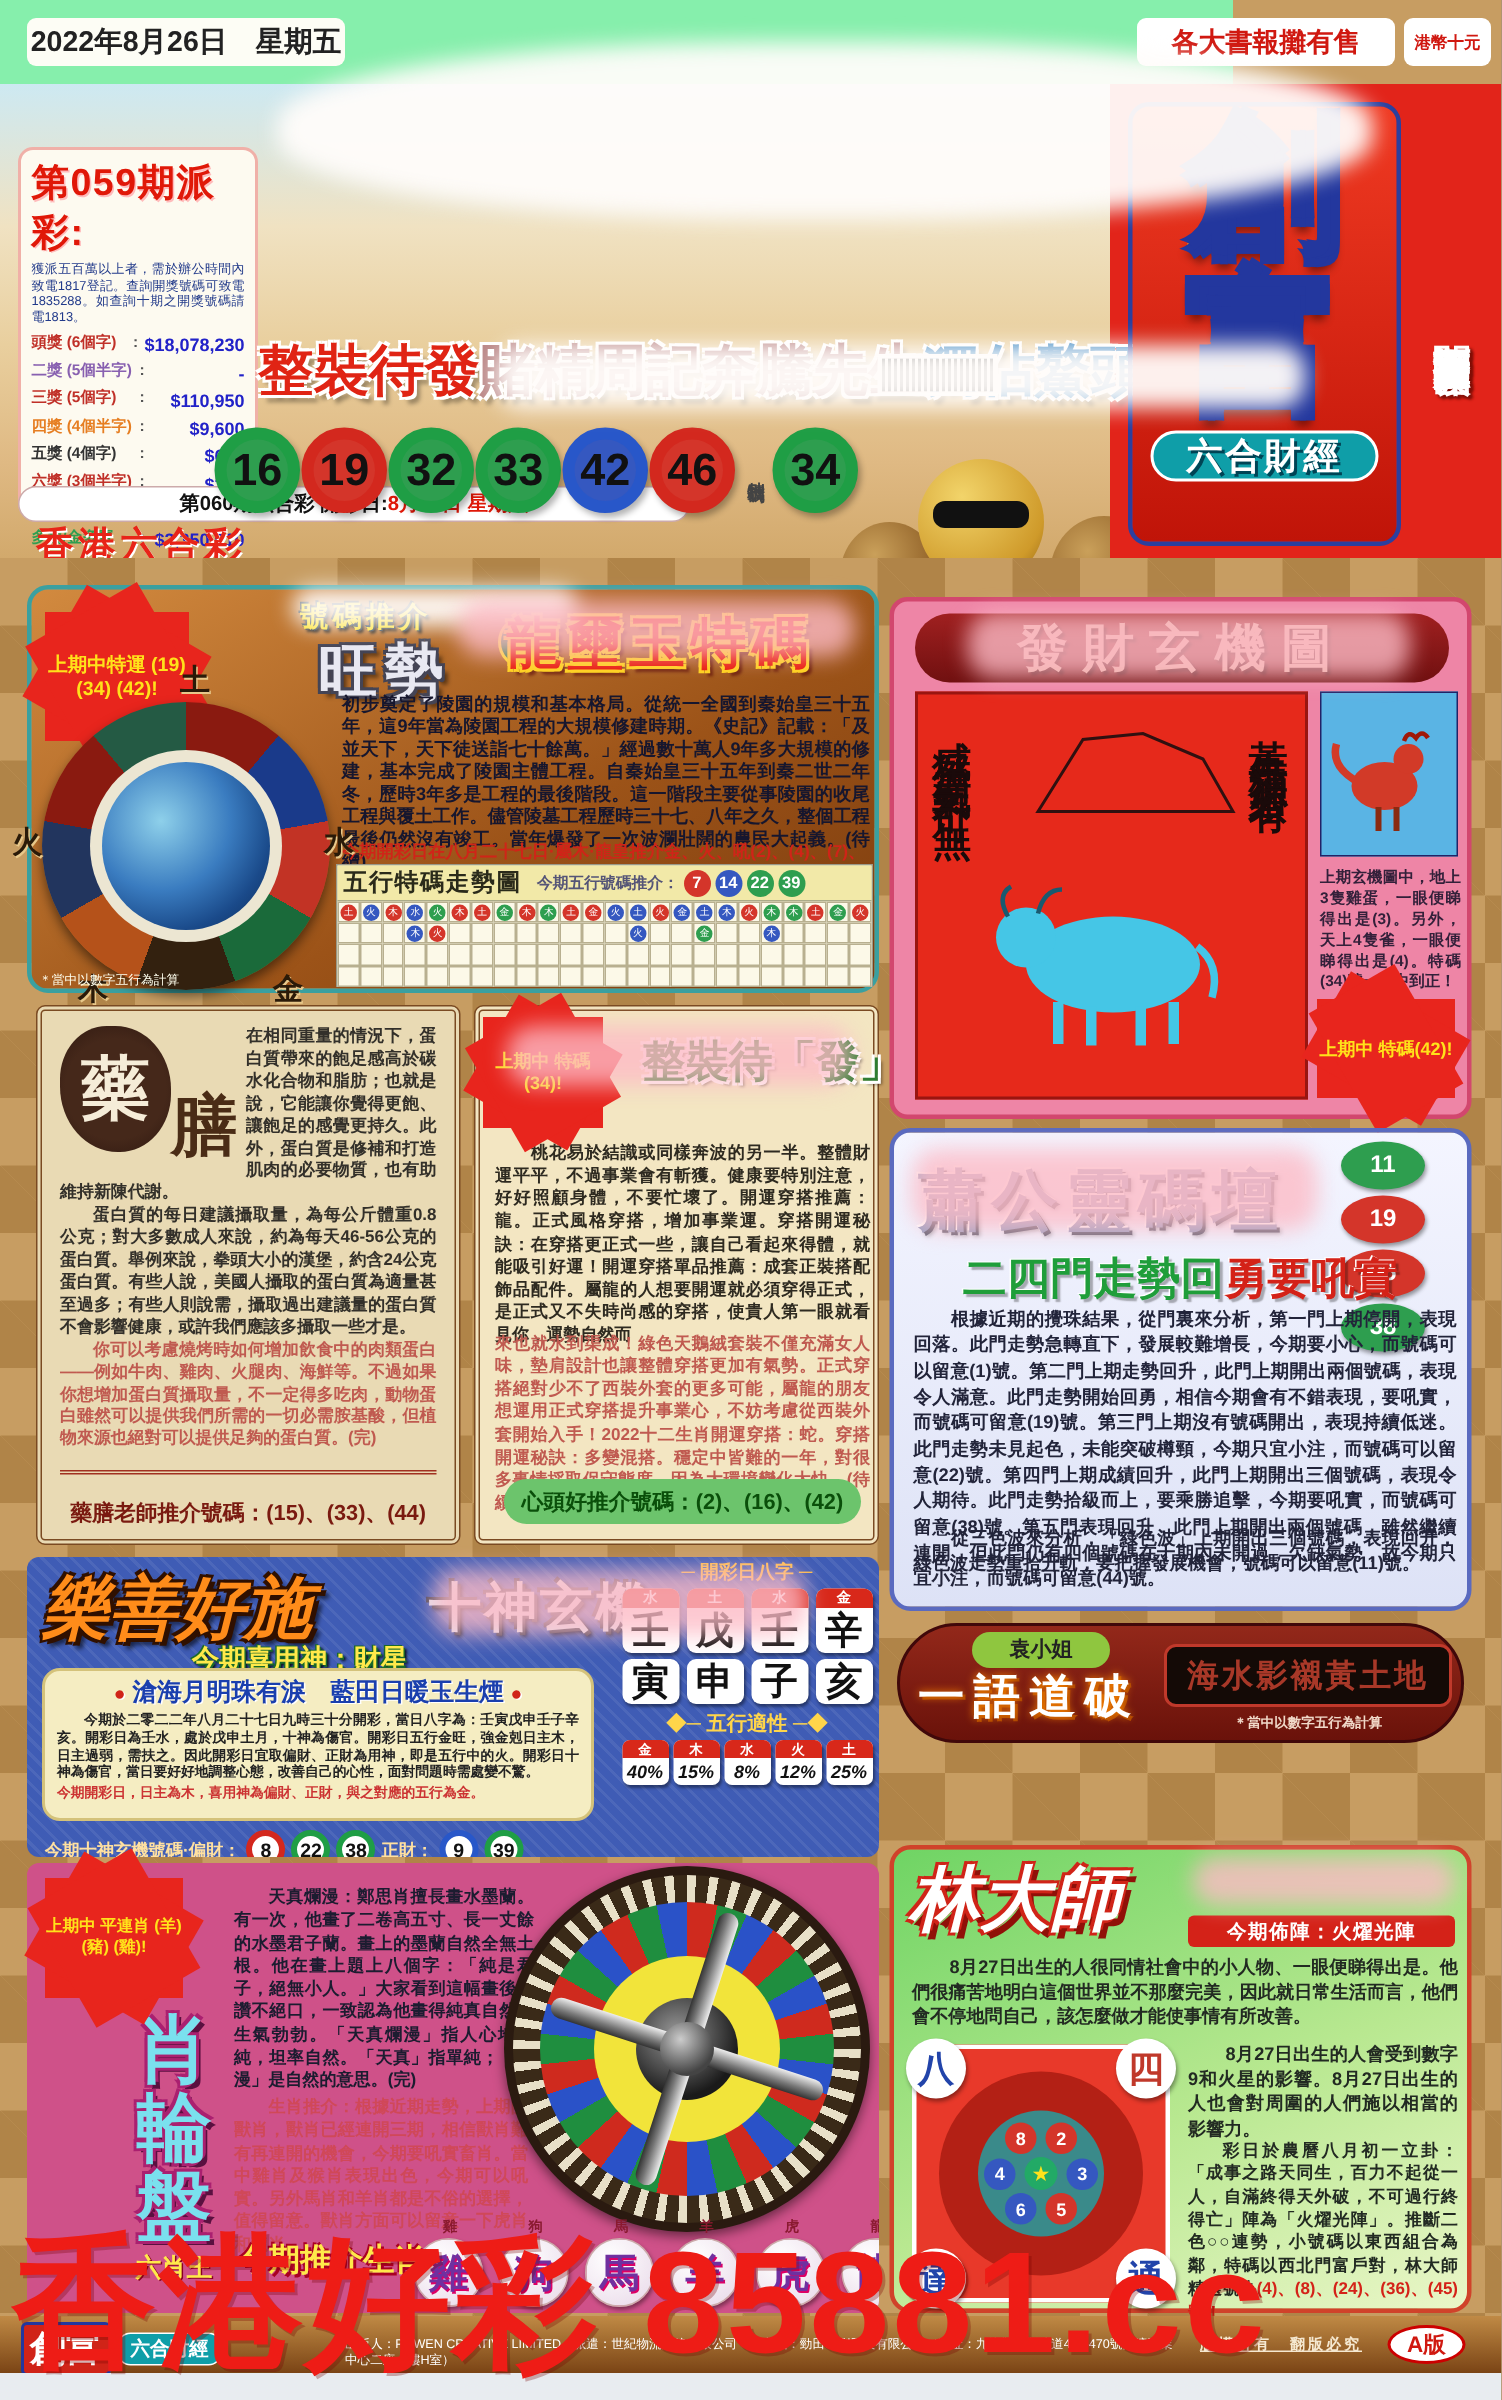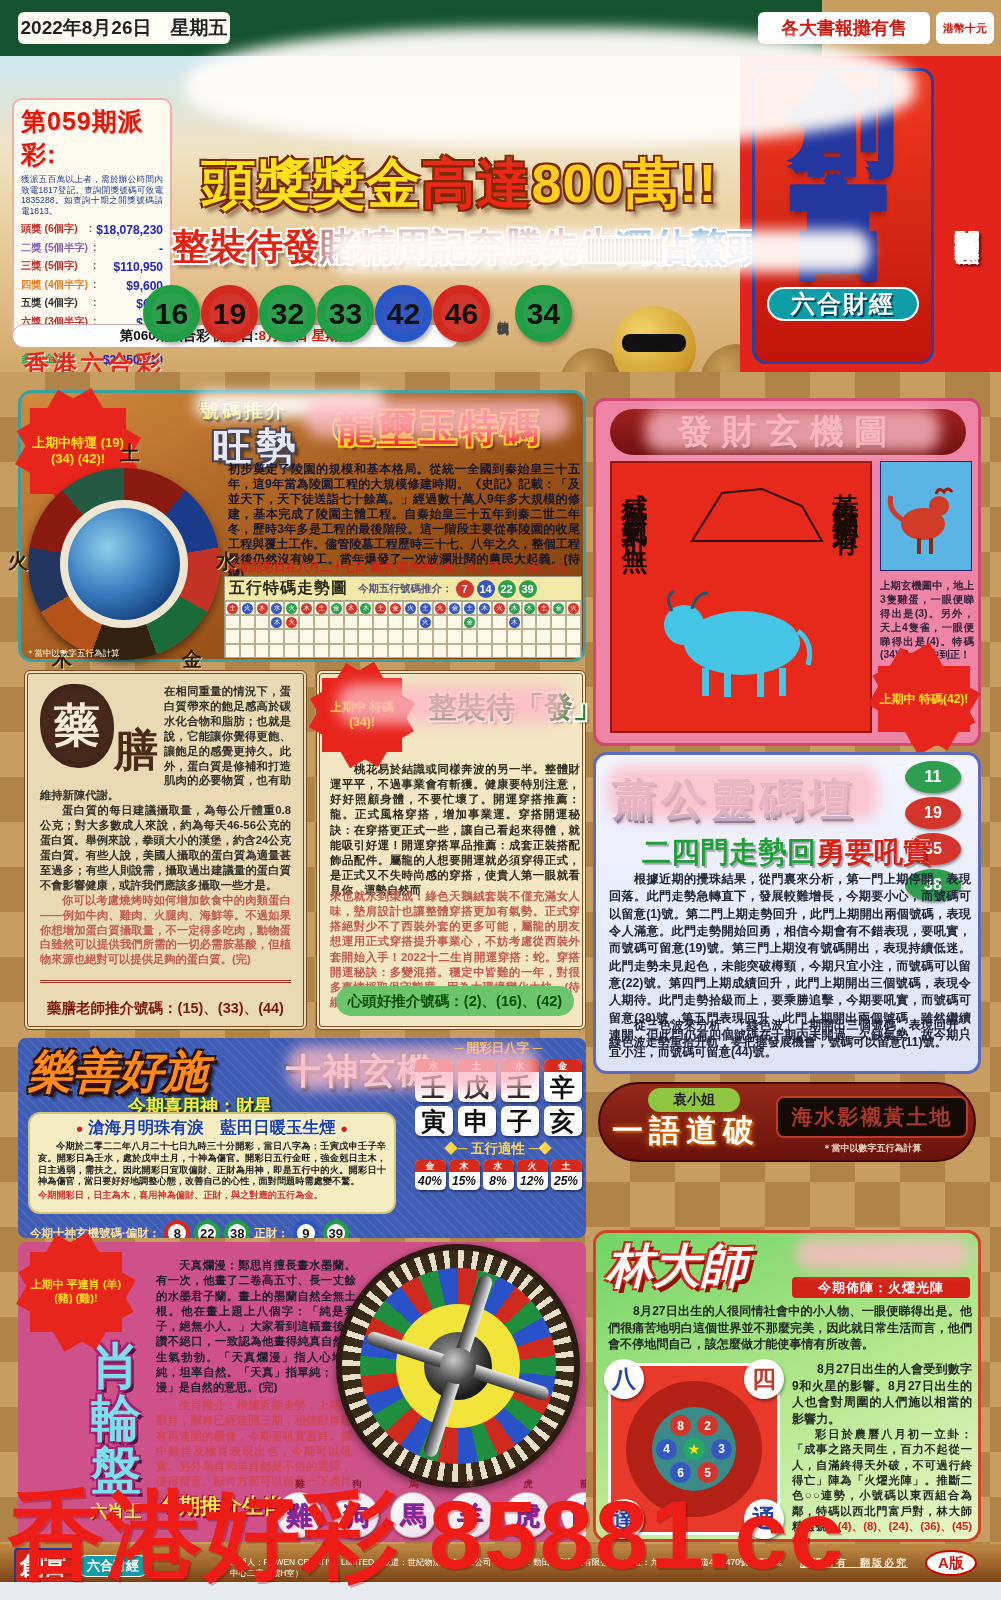--- a/index.html
+++ b/index.html
@@ -1,20 +1,20 @@
 <!DOCTYPE html>
 <html><head>
 <meta charset="utf-8">
 <style>
   * { margin:0; padding:0; box-sizing:border-box; }
   body { font-family:"Liberation Sans", sans-serif; background:#888; }
   .page { position:relative; width:1001px; height:1600px; overflow:hidden; background:#c79d62; margin:0 auto; }
 
   
-  .topbar { position:absolute; left:0; top:0; width:822px; height:56px; background:#14532d; }
+  .topbar { position:absolute; left:0; top:0; width:822px; height:56px; background:#86efac; }
   .datebox { position:absolute; left:18px; top:12px; width:212px; height:32px; background:#fdfdf5; border-radius:6px;
     display:flex; align-items:center; justify-content:center; font-weight:bold; font-size:19px; color:#222; }
   .standsbox { position:absolute; left:758px; top:12px; width:172px; height:32px; background:#fff; border-radius:6px;
     display:flex; align-items:center; justify-content:center; font-weight:bold; font-size:18px; color:#d01810; }
   .pricebox { position:absolute; left:936px; top:12px; width:58px; height:32px; background:#fff; border-radius:6px;
     display:flex; align-items:center; justify-content:center; font-weight:bold; font-size:11px; color:#d01810; }
 
   
   .header { position:absolute; left:0; top:56px; width:1001px; height:316px;
     background:linear-gradient(180deg,#cde9f2 0%,#f0e2c2 30%,#e9cf9e 55%,#dfb983 80%,#d2a96c 100%); }
@@ -222,21 +222,21 @@
   .mys-inset { position:absolute; left:284px; top:60px; width:92px; height:110px; background:#5ab4e4; border:1px solid #226; }
   .mys-cap { position:absolute; left:284px; top:178px; width:94px; font-size:10.3px; line-height:1.35; color:#33203a; font-weight:bold; text-align:justify; }
   .b4 { left:878px; top:666px; width:92px; height:66px; font-size:12px; }
 
   
   .xiao { left:593px; top:752px; width:388px; height:322px; background:linear-gradient(180deg,#f4f5ff,#dde2f6); border:3px solid #5a6abf; border-radius:14px; }
   .xg-title { position:absolute; left:16px; top:16px; font-size:44px; font-weight:bold; color:#9aa2c2; letter-spacing:5px; white-space:nowrap;
     text-shadow:-1px -1px 0 #fff,2px 2px 0 #667,3px 3px 3px rgba(0,0,0,.3); }
   .xg-balls { position:absolute; right:10px; top:6px; width:74px; display:flex; flex-wrap:wrap; gap:4px; }
   .fball { width:56px; height:32px; border-radius:50%; color:#fff; font-size:16px; font-weight:bold;
-    display:flex; align-items:center; justify-content:center; box-shadow:1px 2px 3px rgba(0,0,0,.4);margin-left:11px; }
+    display:flex; align-items:center; justify-content:center; box-shadow:1px 2px 3px rgba(0,0,0,.4); }
   .xg-headline { position:absolute; left:0; top:78px; width:100%; text-align:center; font-size:29px; font-weight:bold; white-space:nowrap;
     text-shadow:-1px -1px 0 #fff,2px 2px 1px rgba(0,0,0,.3); }
   .xg-g { color:#1f9e3a; } .xg-r { color:#d42218; }
   .xg-p1 { position:absolute; left:13px; top:116px; width:362px; font-size:12.2px; line-height:1.42; color:#22243a;
     font-weight:bold; text-align:justify; text-indent:25px; }
   .xg-p2 { position:absolute; left:13px; top:262px; width:362px; font-size:12.2px; line-height:1.42; color:#22243a;
     font-weight:bold; text-align:justify; text-indent:25px; }
 
   
   .yiyu { left:598px; top:1082px; width:378px; height:80px; background:linear-gradient(180deg,#93281a,#6a120a); border-radius:40px; border:2px solid #40080a; }
@@ -366,23 +366,20 @@
     <div class="lball bc-g">16</div>
     <div class="lball bc-r">19</div>
     <div class="lball bc-g">32</div>
     <div class="lball bc-g">33</div>
     <div class="lball bc-b">42</div>
     <div class="lball bc-r">46</div>
     <div class="sp-label">特別號碼</div>
     <div class="lball bc-g">34</div>
   </div>
 
-  <div class="headline">
-    <span class="hl-y">頭獎獎金</span><span class="hl-r">高達</span><span class="hl-o">800萬!!</span>
-  </div>
   <div class="subheadline">
     <span class="sh-r">整裝待發</span><span class="sh-m">賭精周記奔騰先生</span><span class="sh-b">獨佔鰲頭!</span>
   </div>
 
   <div class="barcode"></div>
 
   <div class="cf-panel">
     <span class="cf-char">創</span>
     <span class="cf-char">富</span>
     <span class="cf-badge">六合財經</span>

